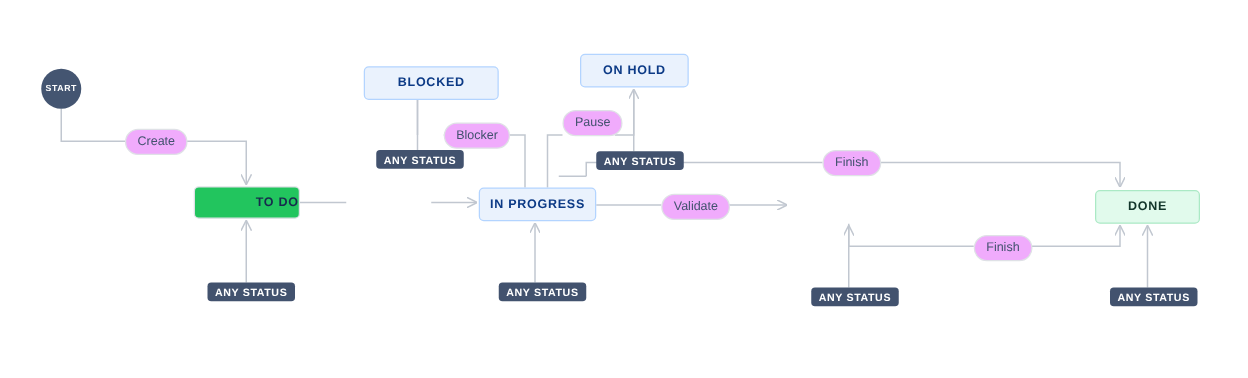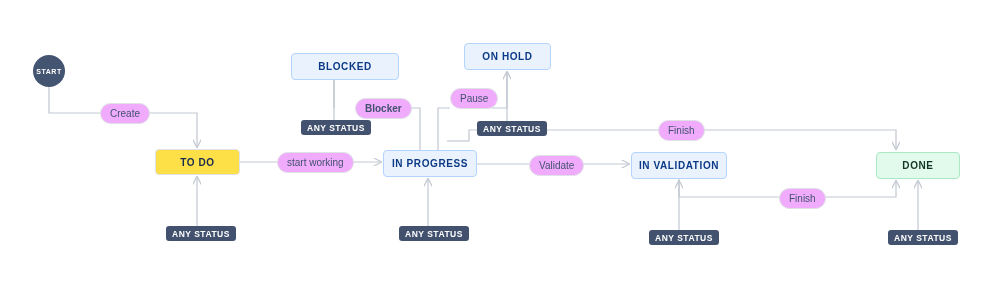--- a/index.html
+++ b/index.html
@@ -16,24 +16,25 @@
   .node{
     position:absolute;
     box-sizing:border-box;
     display:flex;align-items:center;justify-content:center;
     border-radius:4px;
     font-weight:bold;
     letter-spacing:0.6px;
     white-space:nowrap;
   }
   .node.status-default{
-    background:#fde047;
+    background:#22c55e;
     border:1px solid #dfe1e6;
     color:#172b4d;
     font-size:10px;
+    justify-content:flex-end;
   }
   .node.status-inprogress{
     background:#eaf2fd;
     border:1px solid #b3d4ff;
     color:#0c3a86;
     font-size:10px;
   }
   .node.status-done{
     background:#e1faec;
     border:1px solid #abe9c5;
@@ -147,37 +148,31 @@
   </div>
 
   <div class="node status-inprogress" style="left:464px;top:43px;width:87px;height:27px;">
     <span>ON HOLD</span>
   </div>
 
   <div class="node status-inprogress" style="left:383px;top:150px;width:94px;height:27px;">
     <span>IN PROGRESS</span>
   </div>
 
-  <div class="node status-inprogress" style="left:631px;top:152px;width:96px;height:27px;">
-    <span>IN VALIDATION</span>
-  </div>
 
   <div class="node status-done" style="left:876px;top:152px;width:84px;height:27px;">
     <span>DONE</span>
   </div>
 
   <div class="trans" style="left:100px;top:103px;">
     <span>Create</span>
   </div>
 
-  <div class="trans" style="left:277px;top:152px;">
-    <span>start working</span>
-  </div>
-
-  <div class="trans" style="left:355px;top:98px;font-weight:bold;">
+
+  <div class="trans" style="left:355px;top:98px;">
     <span>Blocker</span>
   </div>
 
   <div class="trans" style="left:450px;top:88px;justify-content:flex-end;">
     <span>Pause</span>
   </div>
 
   <div class="trans" style="left:529px;top:155px;">
     <span>Validate</span>
   </div>

